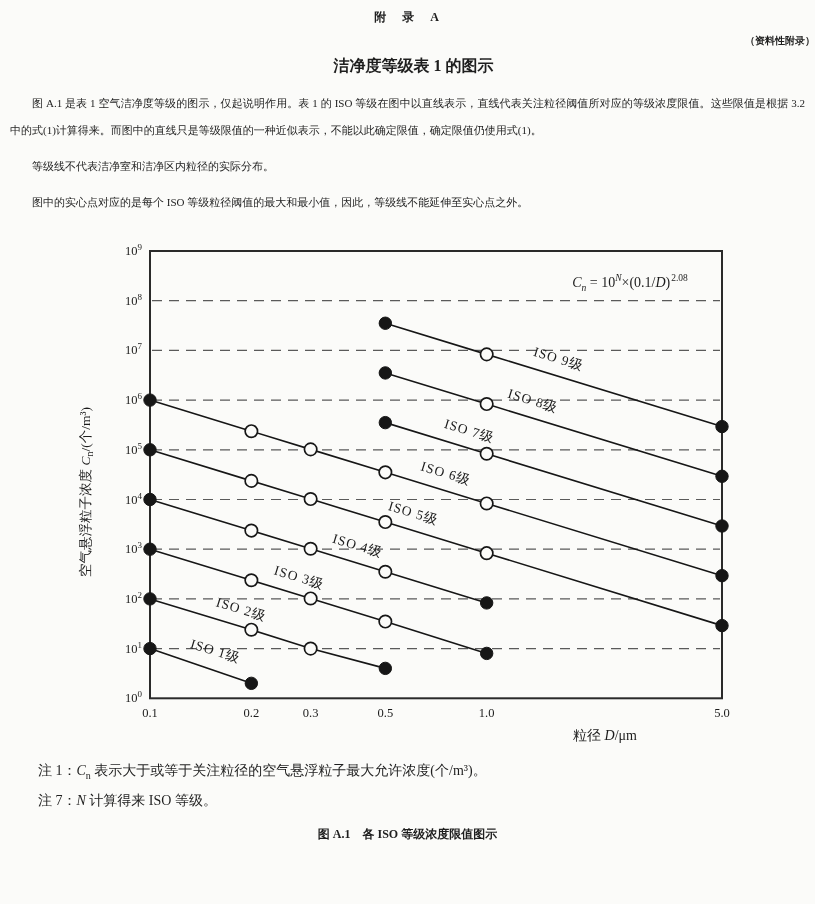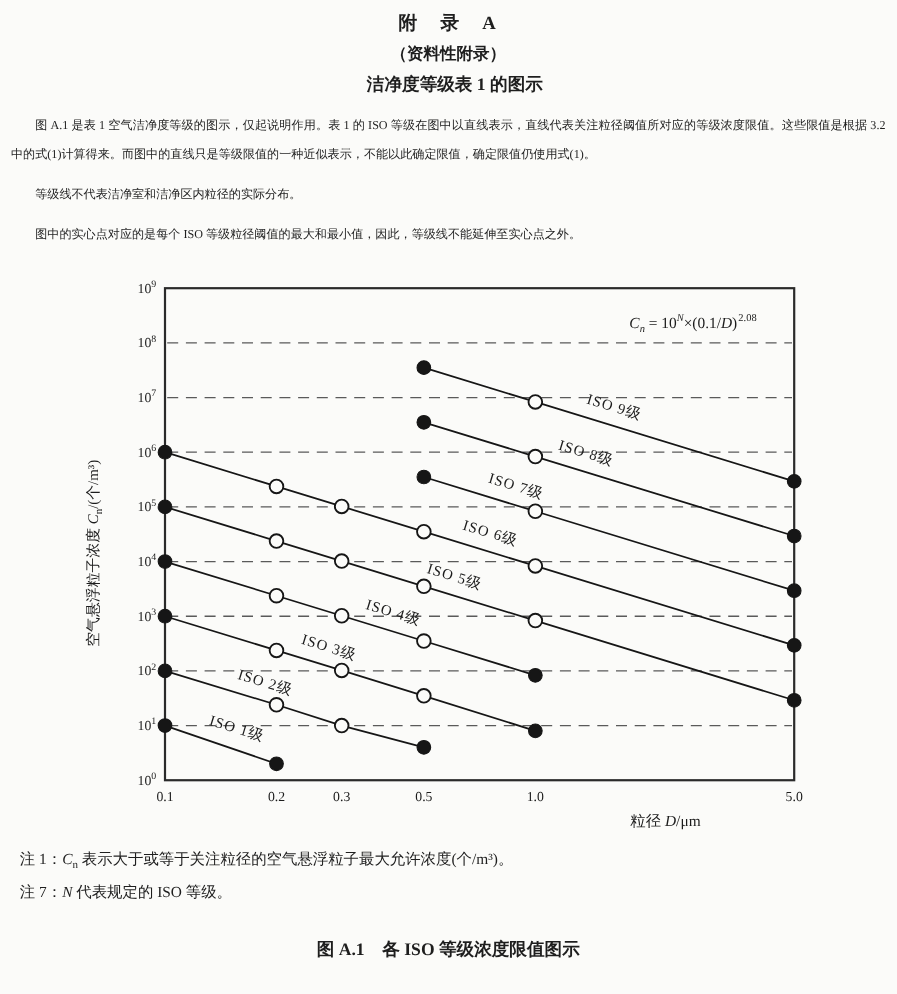--- a/index.html
+++ b/index.html
@@ -4,39 +4,39 @@
 <style>
   html,body{margin:0;padding:0;}
   body{
     width:815px;height:904px;
     background:#fbfbf9;
     font-family:"Liberation Serif","DejaVu Serif",serif;
     color:#1e1e1e;
   }
   .page{position:relative;width:815px;height:904px;overflow:hidden;}
   .titles{text-align:center;padding-top:9px;font-weight:bold;}
-  .t1{font-size:17px;letter-spacing:2px;}
-  .t2{font-size:15px;margin-top:8px;}
+  .t1{font-size:12px;letter-spacing:2px;}
+  .t2{font-size:10px;margin-top:8px;text-align:right;}
   .t3{font-size:16px;margin-top:8px;padding-left:12px;}
   .body-text{margin:13px 10px 0 10px;font-size:11px;line-height:27px;text-align:justify;}
   .body-text p{margin:0;text-indent:2em;}
   .body-text p + p{margin-top:9px;}
   .chart-wrap{position:relative;width:815px;height:528px;margin-top:10px;}
   #chart-svg{position:absolute;left:0;top:0;}
   #chart-svg text{font-family:"Liberation Serif","DejaVu Serif",serif;fill:#1c1c1c;}
   .y-title{
     position:absolute;left:86px;top:266px;
     transform:translate(-50%,-50%) rotate(-90deg);
     white-space:nowrap;font-size:13.5px;color:#1c1c1c;
   }
   .y-title i, .note i, i.var{font-style:italic;}
   .y-title sub,.note sub{font-size:10px;}
   .notes{margin:4px 10px 0 18px;font-size:14px;line-height:25px;}
-  .note{white-space:nowrap;}
-  .caption{text-align:center;font-weight:bold;font-size:16px;margin-top:24px;}
+  .note{white-space:nowrap;margin-left:20px;}
+  .caption{text-align:center;font-weight:bold;font-size:12px;margin-top:8px;}
 </style>
 </head>
 <body>
 
 <div class="page">
 
   <div class="titles">
     <div class="t1">附　录　A</div>
     <div class="t2">（资料性附录）</div>
     <div class="t3">洁净度等级表 1 的图示</div>
@@ -136,19 +136,19 @@
     <div class="y-title">
       <span>空气悬浮粒子浓度&nbsp;</span><i>C</i><sub>n</sub><span>/(个/m³)</span>
     </div>
   </div>
 
   <div class="notes">
     <div class="note">
       <span>注 1：</span><i class="var">C</i><sub>n</sub><span> 表示大于或等于关注粒径的空气悬浮粒子最大允许浓度(个/m³)。</span>
     </div>
     <div class="note">
-      <span>注 7：</span><i class="var">N</i><sub></sub><span> 代表规定的 ISO 等级。</span>
+      <span>注 7：</span><i class="var">N</i><sub></sub><span> 计算得来 ISO 等级。</span>
     </div>
   </div>
 
   <div class="caption">图 A.1　各 ISO 等级浓度限值图示</div>
 
 </div>
 
 </body></html>

